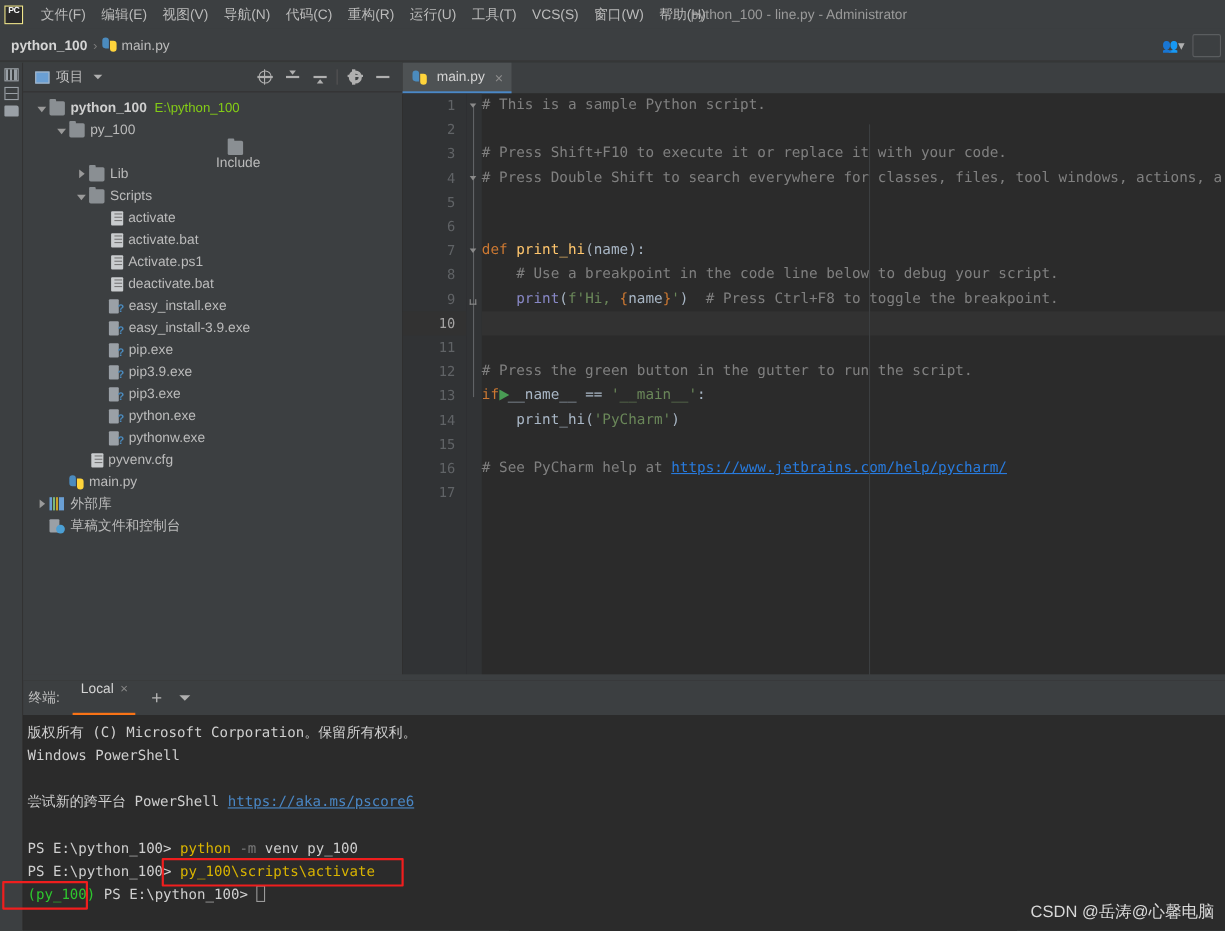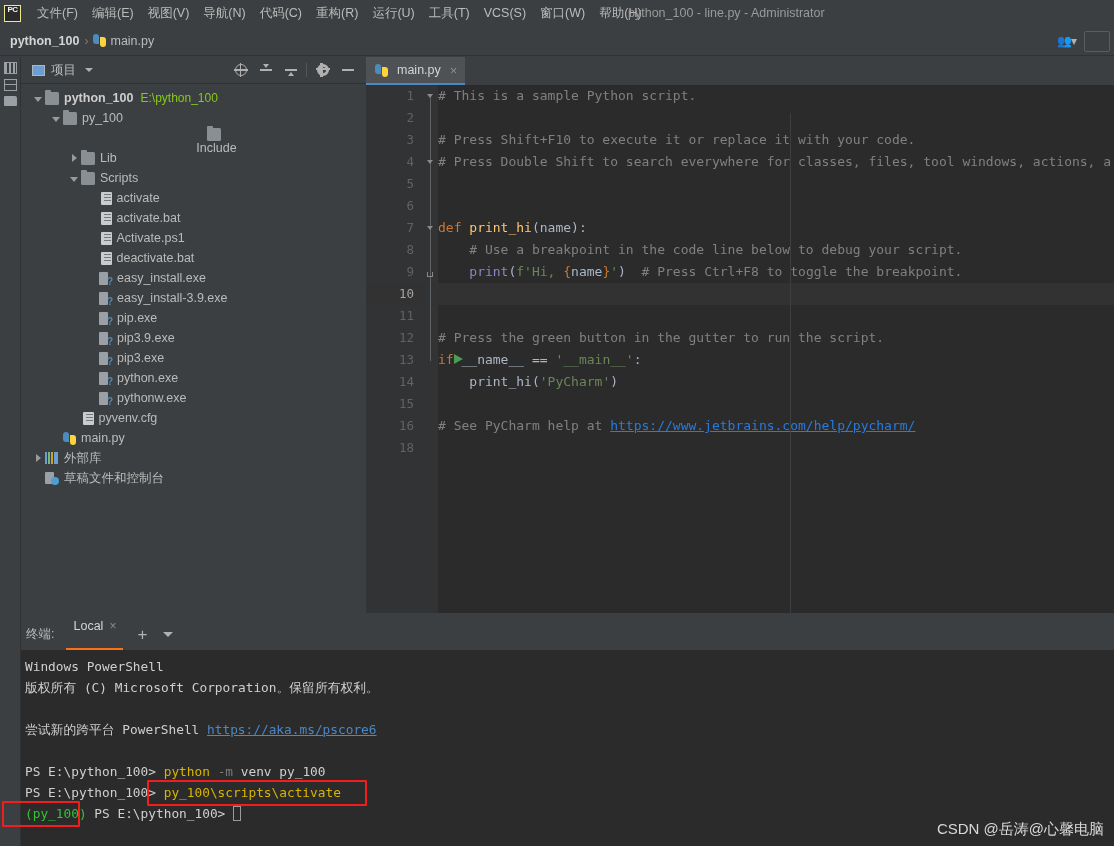--- a/index.html
+++ b/index.html
@@ -512,21 +512,21 @@
           <div class="gutter-line">7</div>
           <div class="gutter-line">8</div>
           <div class="gutter-line">9</div>
           <div class="gutter-line active">10</div>
           <div class="gutter-line">11</div>
           <div class="gutter-line">12</div>
           <div class="gutter-line">13</div>
           <div class="gutter-line">14</div>
           <div class="gutter-line">15</div>
           <div class="gutter-line">16</div>
-          <div class="gutter-line">18</div>
+          <div class="gutter-line">17</div>
         </div>
       <div class="fold-col">
         <div class="fold-rail"></div>
         <div class="fold-arrow" style="top:9px"></div>
         <div class="fold-arrow" style="top:75px"></div>
         <div class="fold-arrow" style="top:141px"></div>
         <div class="fold-end" style="top:187px"></div>
         <div class="run-arrow" style="top:269px"></div>
       </div>
       <div class="codelines" id="codelines">
@@ -558,22 +558,22 @@
     <div class="term-header">
       <span class="term-label">终端:</span>
       <span class="term-tab">
         <span>Local</span>
         <span class="term-tab-close">×</span>
       </span>
       <span class="term-plus">+</span>
       <span class="term-chev"></span>
     </div>
     <div class="term-body" id="term-body">
+        <div class="tline"><span>版权所有 (C) Microsoft Corporation。保留所有权利。</span></div>
         <div class="tline"><span>Windows PowerShell</span></div>
-        <div class="tline"><span>版权所有 (C) Microsoft Corporation。保留所有权利。</span></div>
         <div class="tline">&nbsp;</div>
         <div class="tline"><span>尝试新的跨平台 PowerShell </span><span class="t-link">https://aka.ms/pscore6</span></div>
         <div class="tline">&nbsp;</div>
         <div class="tline"><span>PS E:\python_100&gt; </span><span class="t-yellow">python </span><span class="t-grey">-m</span><span> venv py_100</span></div>
         <div class="tline"><span>PS E:\python_100&gt; </span><span class="t-yellow">py_100\scripts\activate</span></div>
         <div class="tline"><span class="t-green">(py_100)</span><span> PS E:\python_100&gt; </span><span class="cursor-box"></span></div>
       </div>
     <div class="watermark">CSDN @岳涛@心馨电脑</div>
   </div>
 

